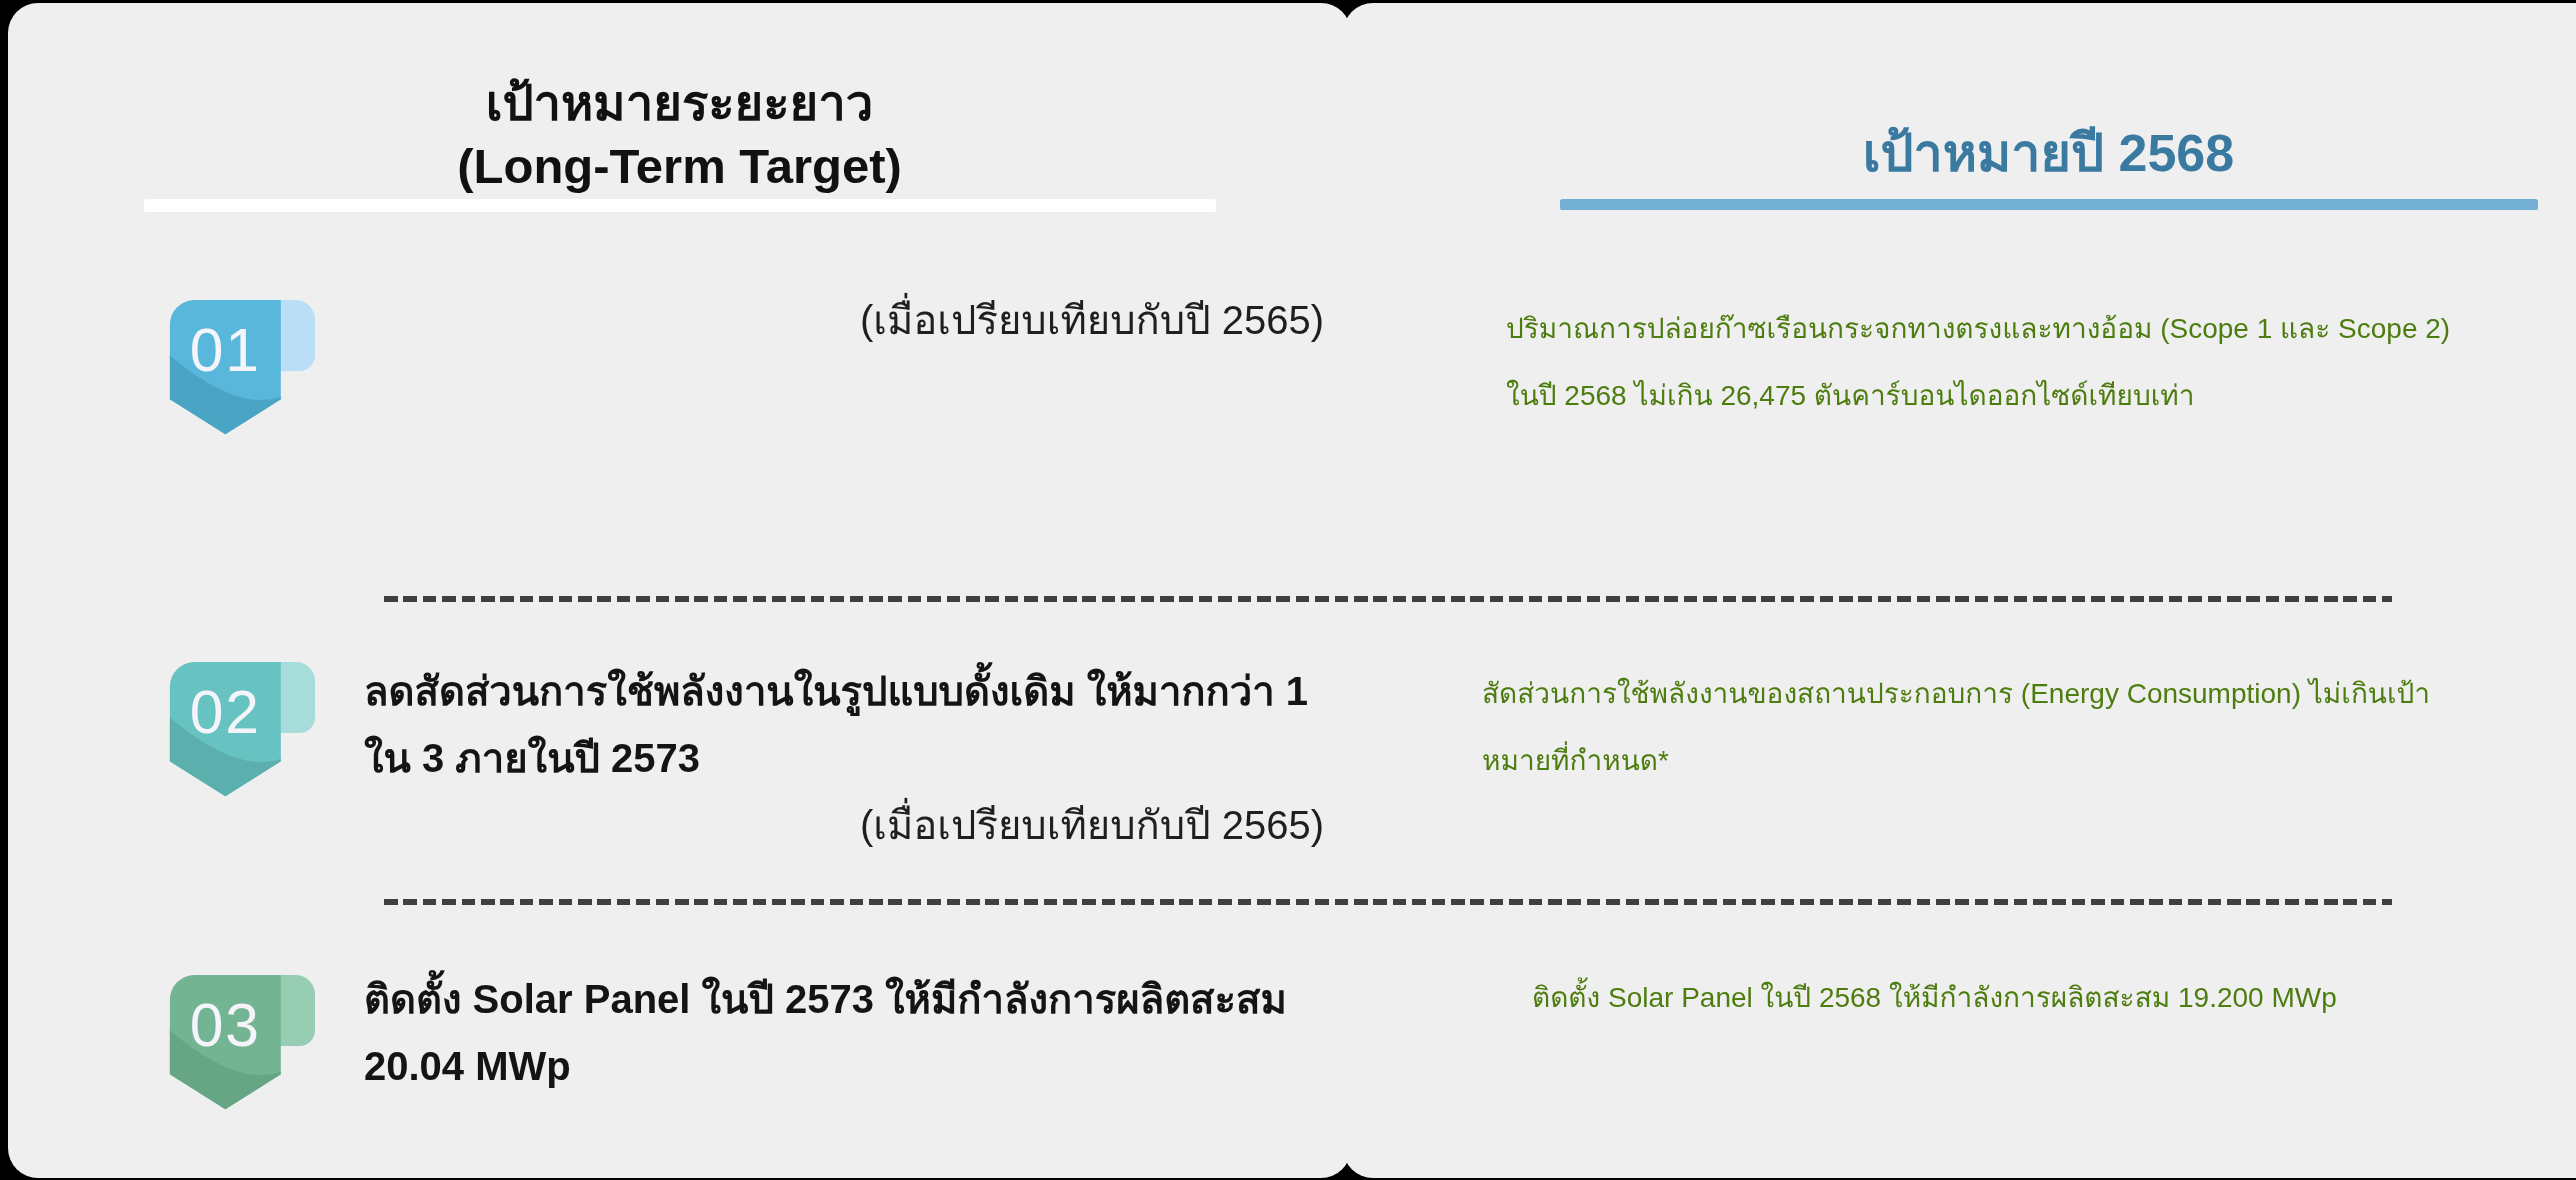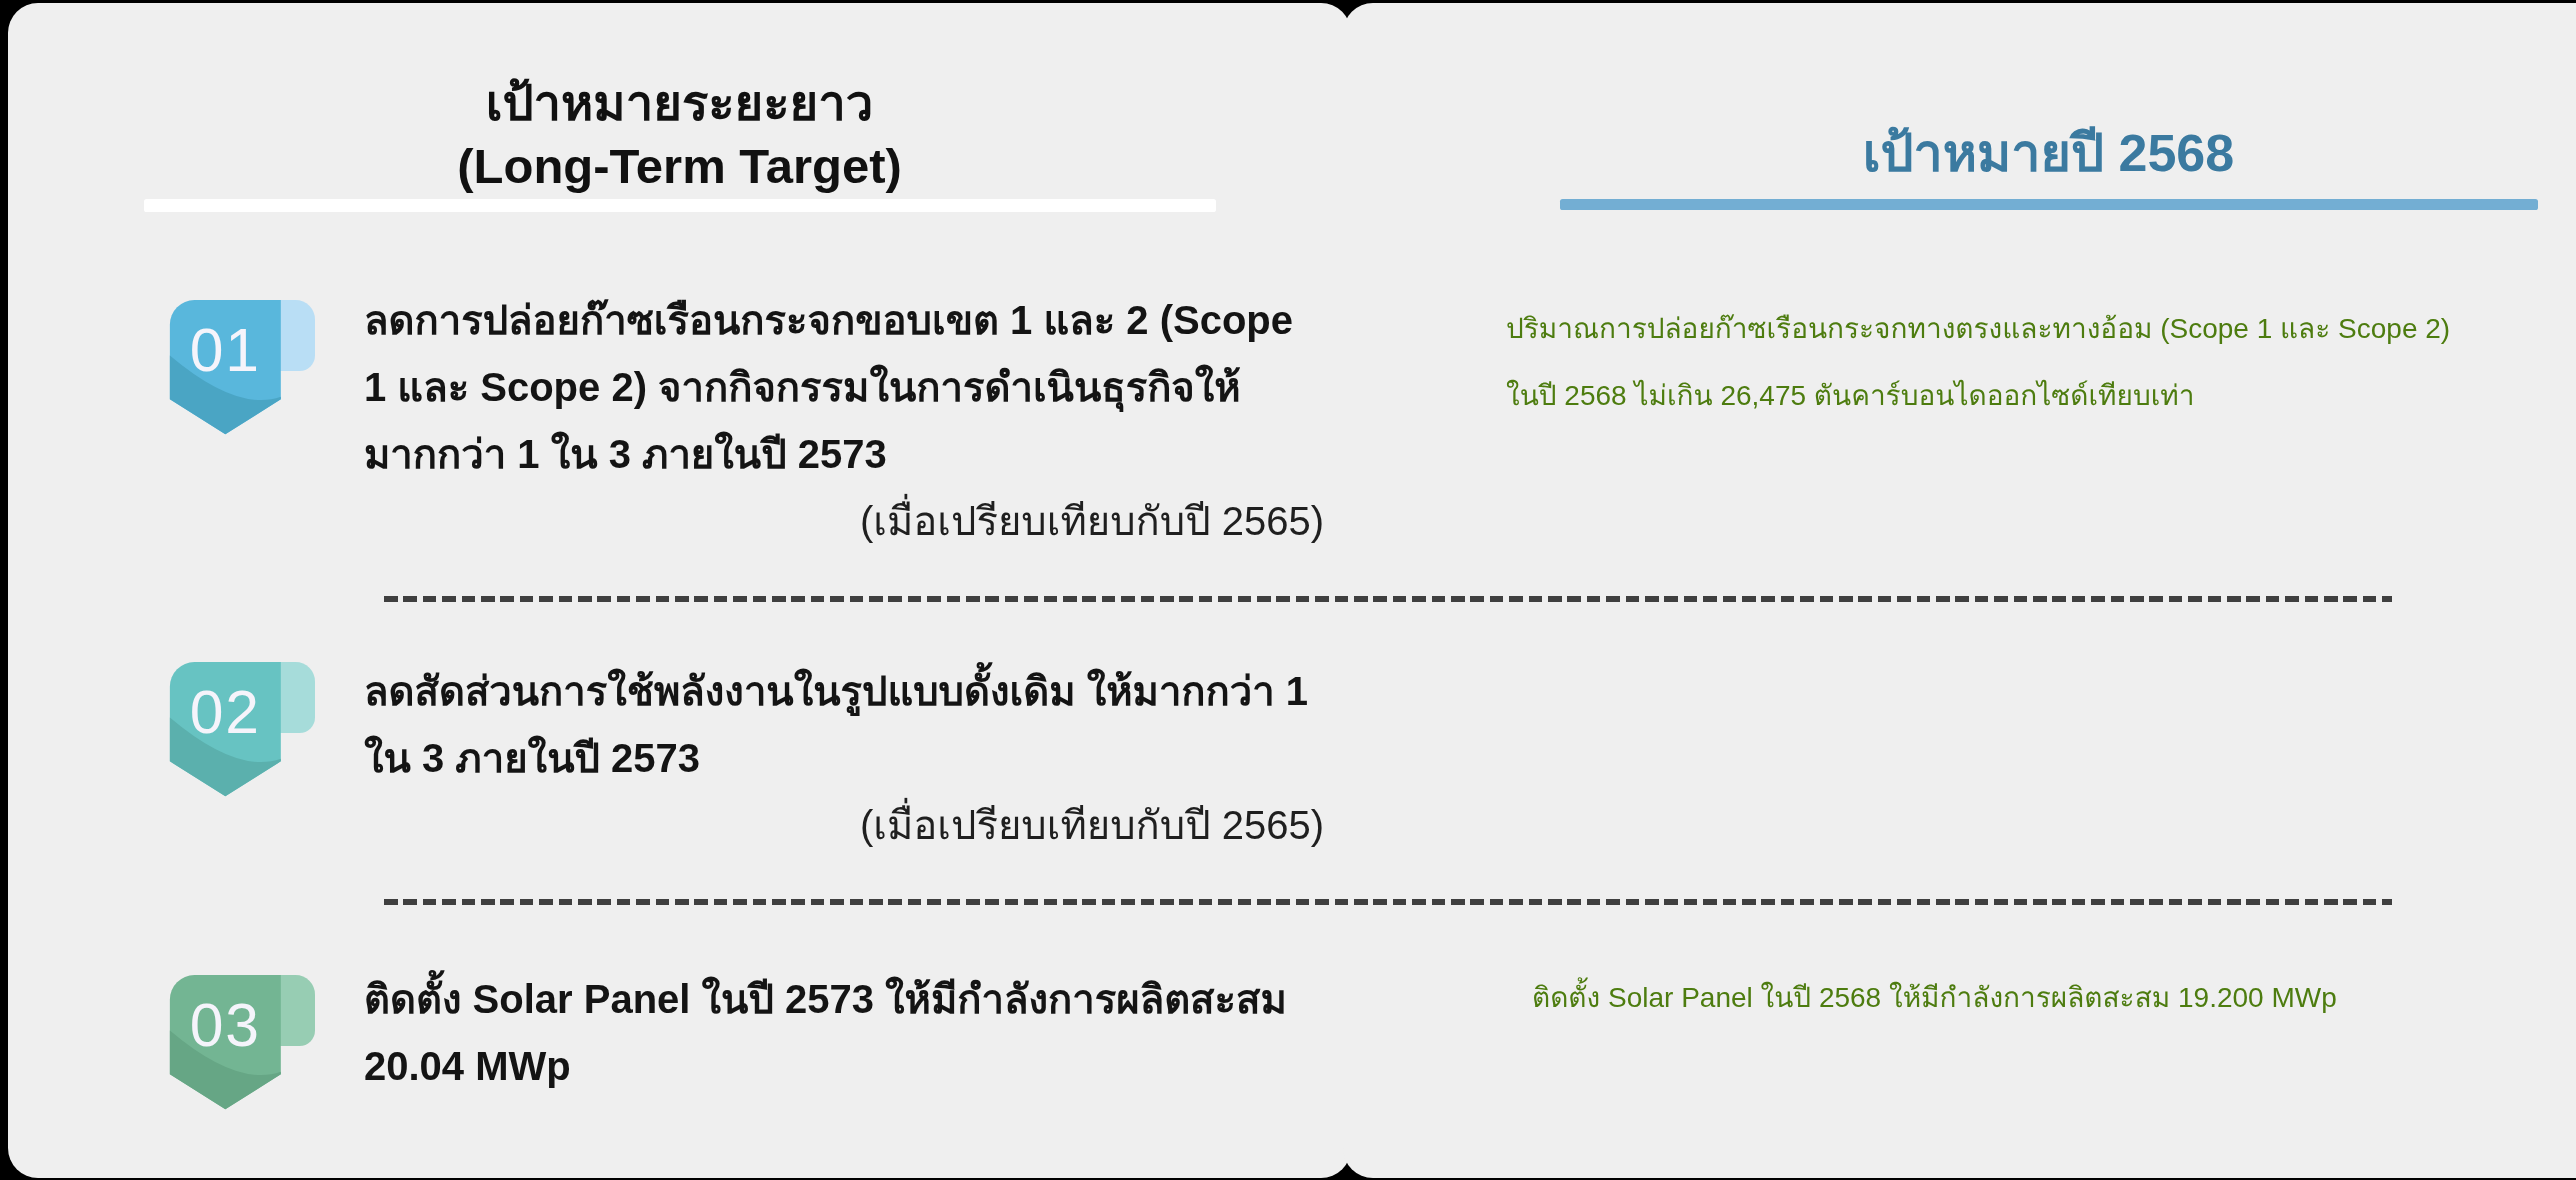--- a/index.html
+++ b/index.html
@@ -68,21 +68,20 @@
     </h1>
     <div class="bar bar-white"></div>
 
     <svg class="badge badge-1" viewBox="0 0 231 215">
       <path class="b-fold" d="M150 6 h51 a30 30 0 0 1 30 30 v56 a24 24 0 0 1 -24 24 h-57 z"></path>
       <path class="b-main" d="M6 44 A38 38 0 0 1 44 6 H178 V160 L92 214 L6 160 Z"></path>
       <path class="b-shade" d="M6 92 Q110 180 178 156 L178 160 L92 214 L6 160 Z"></path>
       <text class="b-num" x="92" y="116" text-anchor="middle">01</text>
     </svg>
     <div class="item-text text-1">
-      <span class="goal">ลดการปล่อยก๊าซเรือนกระจกขอบเขต 1 และ 2 (Scope 1 และ Scope 2) จากกิจกรรมในการดำเนินธุรกิจให้มากกว่า 1 ใน 3 ภายในปี 2573</span>
       <span class="note">(เมื่อเปรียบเทียบกับปี 2565)</span>
     </div>
 
     <svg class="badge badge-2" viewBox="0 0 231 215">
       <path class="b-fold" d="M150 6 h51 a30 30 0 0 1 30 30 v56 a24 24 0 0 1 -24 24 h-57 z"></path>
       <path class="b-main" d="M6 44 A38 38 0 0 1 44 6 H178 V160 L92 214 L6 160 Z"></path>
       <path class="b-shade" d="M6 92 Q110 180 178 156 L178 160 L92 214 L6 160 Z"></path>
       <text class="b-num" x="92" y="116" text-anchor="middle">02</text>
     </svg>
     <div class="item-text text-2">
@@ -99,19 +98,20 @@
     <div class="item-text text-3">
       <span class="goal">ติดตั้ง Solar Panel ในปี 2573 ให้มีกำลังการผลิตสะสม 20.04 MWp</span>
     </div>
   </section>
 
   <section class="panel panel-right">
     <h2 class="right-title">เป้าหมายปี 2568</h2>
     <div class="bar bar-blue"></div>
 
     <div class="rtext rtext-1">ปริมาณการปล่อยก๊าซเรือนกระจกทางตรงและทางอ้อม (Scope 1 และ Scope 2) ในปี 2568 ไม่เกิน 26,475 ตันคาร์บอนไดออกไซด์เทียบเท่า</div>
+    <div class="rtext rtext-2">สัดส่วนการใช้พลังงานของสถานประกอบการ (Energy Consumption) ไม่เกินเป้าหมายที่กำหนด*</div>
     <div class="rtext rtext-3">ติดตั้ง Solar Panel ในปี 2568 ให้มีกำลังการผลิตสะสม 19.200 MWp</div>
   </section>
 
   <div class="dash dash-1"></div>
   <div class="dash dash-2"></div>
 </div>
 
 
 </body></html>

